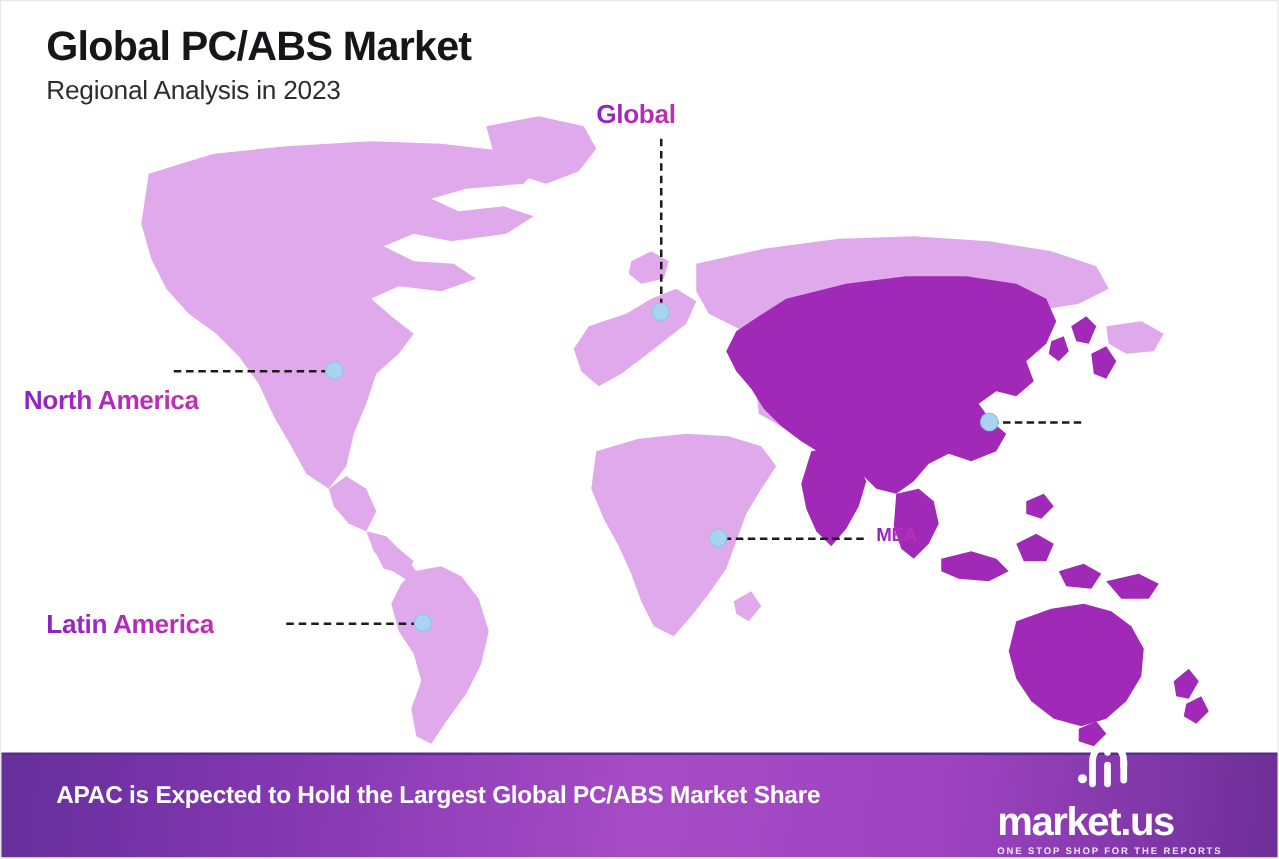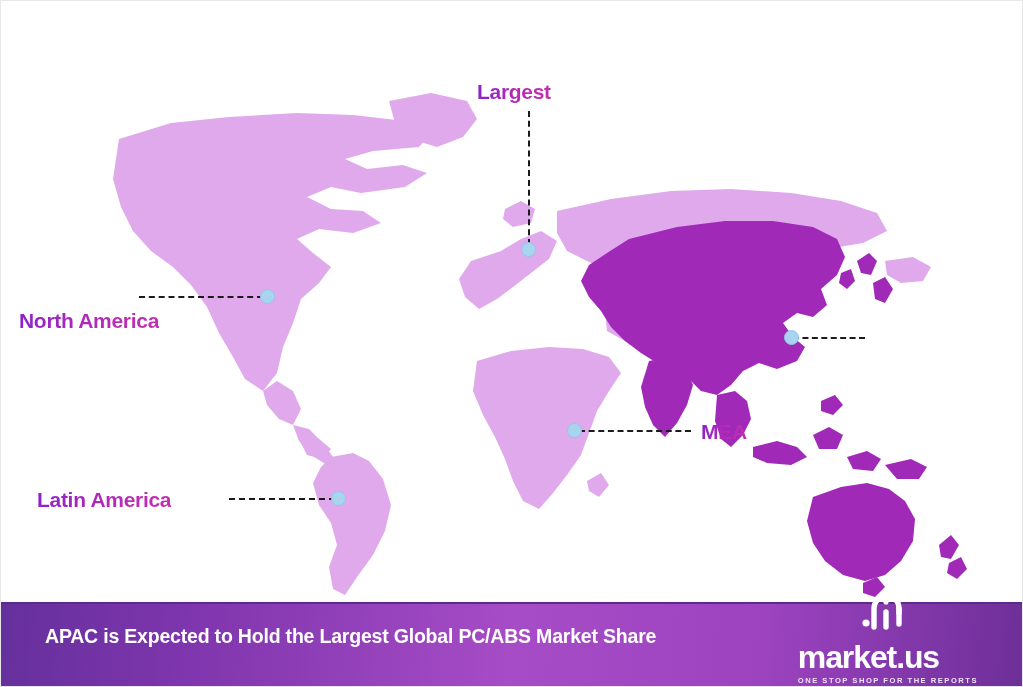--- a/index.html
+++ b/index.html
@@ -37,21 +37,21 @@
   .region-label{
     position:absolute; font-weight:bold; white-space:nowrap;
     background:linear-gradient(100deg,#8b21c9 0%,#b52bb8 55%,#c230ae 100%);
     -webkit-background-clip:text; background-clip:text;
     -webkit-text-fill-color:transparent; color:#a82bbf;
     letter-spacing:-0.3px; line-height:1.16;
   }
   .rl-na{ left:18px; top:308px; font-size:21px; }
   .rl-latam{ left:36px; top:487px; font-size:21px; }
   .rl-europe{ left:476px; top:79px; font-size:21px; }
-  .rl-mea{ left:700px; top:419px; font-size:21px; }
+  .rl-mea{ left:700px; top:419px; font-size:15px; }
   .rl-apac{ left:869px; top:325px; font-size:21px; text-align:left; }
   .rl-apac .apac-val{ display:block; }
 
   
   .dot{
     position:absolute; width:15px; height:15px; border-radius:50%;
     background:#a8d4ef; border:1px solid #93c6e6;
   }
   .dot-na{ left:259px; top:288px; }
   .dot-latam{ left:330px; top:490px; }
@@ -90,20 +90,24 @@
   .logo-tag{
     color:#f0e2f8; font-size:7.6px; font-weight:bold;
     letter-spacing:1.5px; margin-top:4px; white-space:nowrap;text-align:center;
   }
 </style>
 </head>
 <body>
 
 <div id="infographic">
 
+  <div class="header">
+    <div class="title">Global PC/ABS Market</div>
+    <div class="subtitle">Regional Analysis in 2023</div>
+  </div>
 
   <div class="map-wrap">
     <svg viewBox="0 0 1023 540" preserveAspectRatio="none">
       <g fill="#dfa9ec">
 
         <path d="M118,78 L170,62 L228,56 L296,52 L352,54 L404,60 L430,72 L418,86 L372,90 L344,98 L366,108 L402,104 L426,112 L404,126 L360,132 L330,126 L306,136 L330,148 L362,150 L380,162 L352,172 L318,168 L296,178 L312,192 L330,206 L318,222 L300,238 L292,262 L282,286 L276,312 L262,330 L244,318 L232,296 L218,272 L206,246 L190,224 L172,206 L150,190 L132,170 L120,146 L112,118 Z"></path>
         <path d="M262,330 L276,320 L292,330 L300,348 L292,364 L278,358 L266,344 Z"></path>
 
         <path d="M388,40 L430,32 L466,40 L476,58 L462,76 L436,86 L410,78 L394,62 Z"></path>
 
@@ -160,21 +164,21 @@
   <div class="leader ld-apac"></div>
 
   <div class="dot dot-na"></div>
   <div class="dot dot-latam"></div>
   <div class="dot dot-eu"></div>
   <div class="dot dot-mea"></div>
   <div class="dot dot-apac"></div>
 
   <div class="region-label rl-latam">Latin America</div>
   <div class="region-label rl-na">North America</div>
-  <div class="region-label rl-europe">Largest</div>
+  <div class="region-label rl-europe">Global</div>
   <div class="region-label rl-mea">MEA</div>
 
   <div class="footer">
     <div class="footer-caption">APAC is Expected to Hold the Largest Global PC/ABS Market Share</div>
     <div class="logo">
       <span class="logo-mark">
         <svg viewBox="0 0 54 42" width="54" height="42" fill="none">
           <circle cx="5" cy="33" r="3.6" fill="#ffffff"></circle>
           <path d="M13 37 L13 19 C13 11 19 6 26 6 C33 6 38 11 38 19 L38 23" stroke="#ffffff" stroke-width="5.4" stroke-linecap="round" fill="none"></path>
           <path d="M25 37 L25 22" stroke="#ffffff" stroke-width="5.4" stroke-linecap="round"></path>

